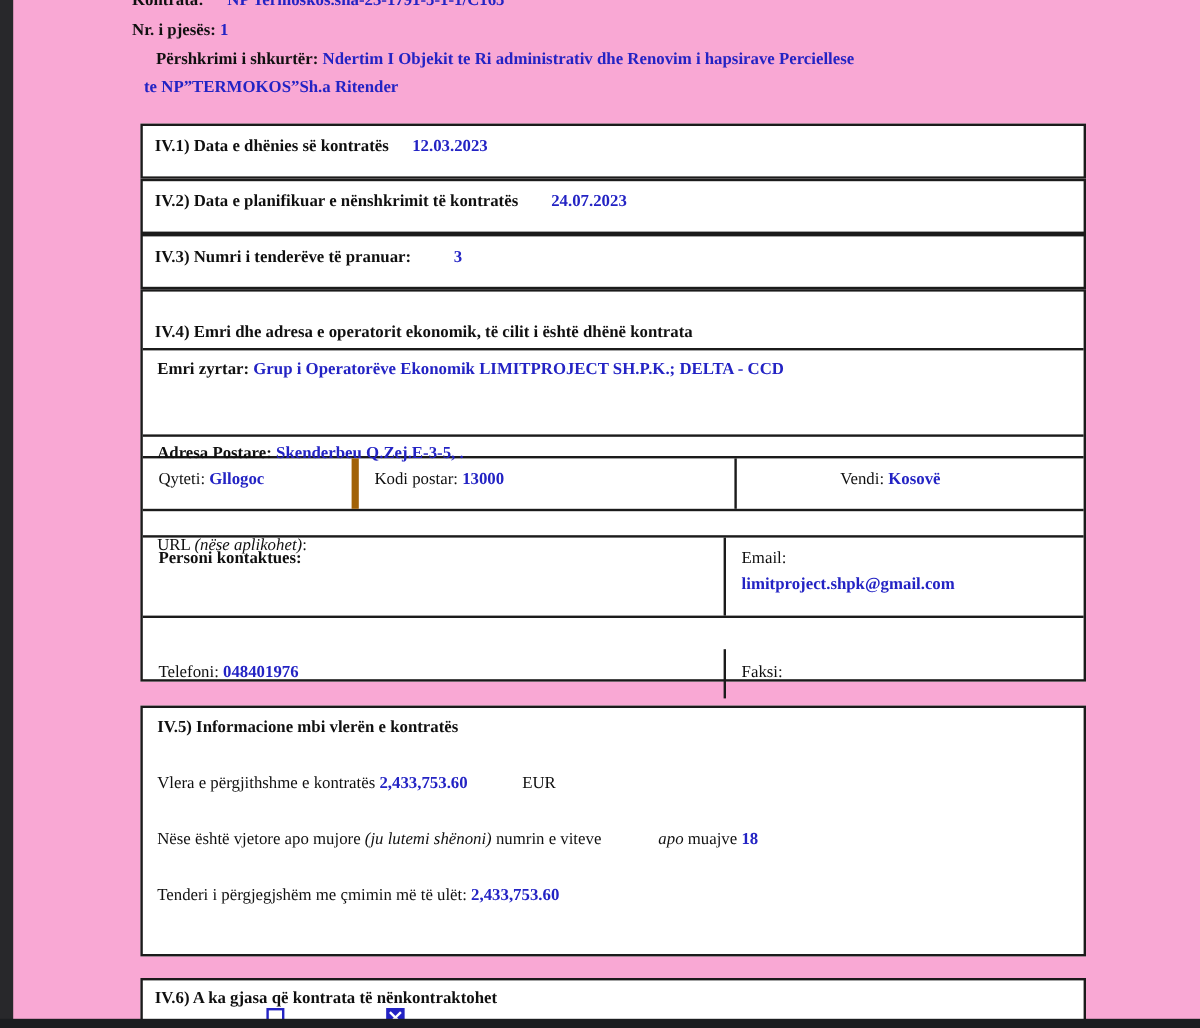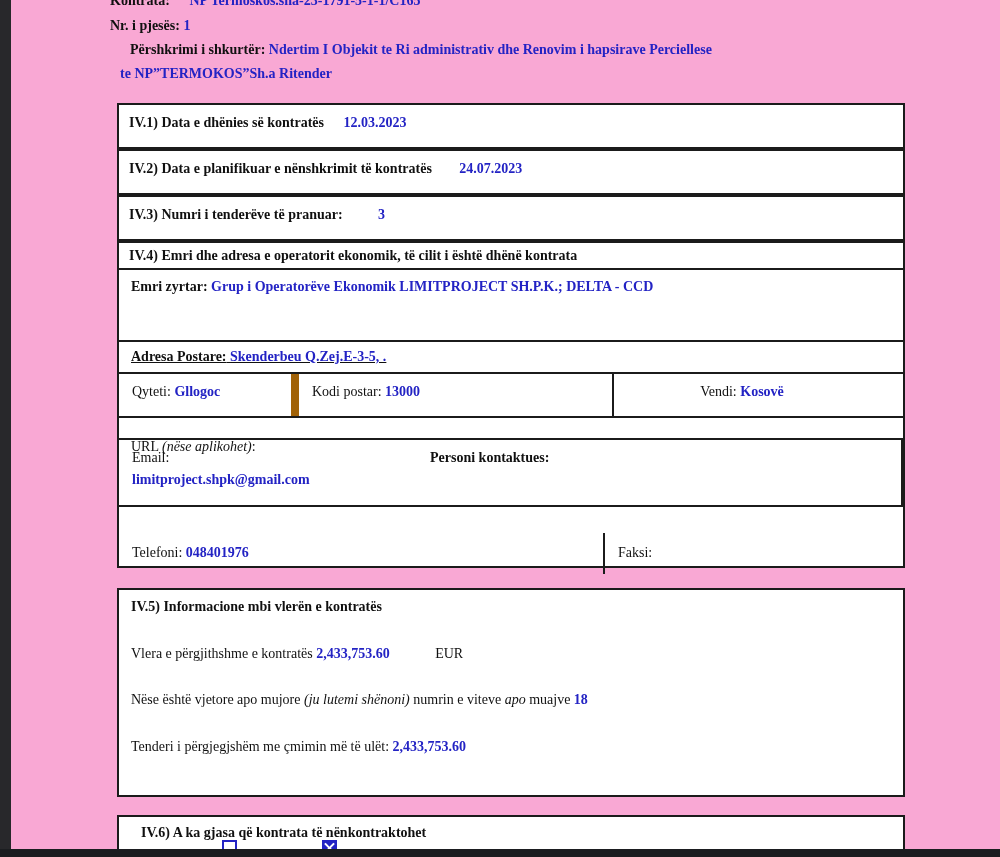--- a/index.html
+++ b/index.html
@@ -29,29 +29,29 @@
   .box-iv5 { top:588px; height:209px; }
   .box-iv6 { top:815px; height:60px; }
 
   .box-title { padding:7px 0 0 10px; font-weight:bold; }
   .val-gap-sm { margin-left:24px; }
   .val-gap-md { margin-left:16px; }
   .val-gap-lg { margin-left:32px; }
 
   .row { width:100%; border-bottom:2px solid #1b1b1b; }
   .row:last-child { border-bottom:none;margin-top:26px; }
-  .r-title   { height:27px; padding:2px 12px 0 10px; font-weight:bold; }
+  .r-title   { height:27px; padding:2px 12px 0 10px; font-weight:bold;margin-top:22px; }
   .r-emri    { height:72px; padding:4px 14px 0 12px; line-height:25px; }
-  .r-adresa  { height:32px; padding:4px 8px 0 12px;text-decoration:underline; }
+  .r-adresa  { height:18px; padding:4px 8px 0 12px; }
   .r-city    { height:44px; display:flex; }
   .r-url     { height:22px; padding:18px 14px 0 12px; }
   .r-contact { height:67px; display:flex; }
   .r-phone   { height:41px; display:flex; border-bottom:none; }
   .cell { height:100%; padding:7px 10px 0 13px; }
-  .c1 { width:180px; border-right:8px solid #a16207; }
+  .c1 { width:180px; border-right:6px solid #a16207; }
   .c2 { width:315px; border-right:2px solid #1b1b1b; }
   .c3 { width:253px;text-align:center; }
   .cl { width:486px; border-right:2px solid #1b1b1b; }
   .cr { width:298px; }
   .cell-pad { padding-top:9px; }
 
   .abs { position:absolute; left:12px; right:19px; }
   .iv5-title { top:6px;  font-weight:bold; }
   .iv5-vlera { top:53px; }
   .iv5-nese  { top:99px; }
@@ -144,26 +144,26 @@
         <span class="blue">Kosovë</span>
       </div>
     </div>
 
     <div class="row r-url">
       <span>URL</span>
       <span class="ital">(nëse aplikohet)</span><span>:</span>
     </div>
 
     <div class="row r-contact">
+      <div class="cell cl">
+        <span class="bold">Personi kontaktues:</span>
+      </div>
       <div class="cell cr">
         <div>Email:</div>
         <div class="blue">limitproject.shpk@gmail.com</div>
-      </div>
-      <div class="cell cl">
-        <span class="bold">Personi kontaktues:</span>
       </div>
     </div>
 
     <div class="row r-phone">
       <div class="cell cl cell-pad">
         <span>Telefoni:</span>
         <span class="blue">048401976</span>
       </div>
       <div class="cell cr cell-pad">
         <span>Faksi:</span>
@@ -177,30 +177,30 @@
     <div class="abs iv5-vlera">
       <span>Vlera e përgjithshme e kontratës</span>
       <span class="blue">2,433,753.60</span>
       <span style="margin-left:42px;">EUR</span>
     </div>
 
     <div class="abs iv5-nese">
       <span>Nëse është vjetore apo mujore</span>
       <span class="ital">(ju lutemi shënoni)</span>
       <span>numrin e viteve</span>
-      <span class="ital" style="">apo</span>
+      <span class="ital" style="margin-left:44px;">apo</span>
       <span>muajve</span>
       <span class="blue">18</span>
     </div>
 
     <div class="abs iv5-t1">
       <span>Tenderi i përgjegjshëm me çmimin më të ulët:</span>
       <span class="blue">2,433,753.60</span>
     </div>
 
   </div>
 
   <div class="box box-iv6">
-    <div class="box-title" style="padding-top:5px;margin-left:12px;">IV.6) A ka gjasa që kontrata të nënkontraktohet</div>
+    <div class="box-title" style="padding-top:5px;">IV.6) A ka gjasa që kontrata të nënkontraktohet</div>
     <span class="checkbox cb-1"></span>
     <span class="checkbox cb-2 checked"></span>
   </div>
 </div>
 
 </body></html>

